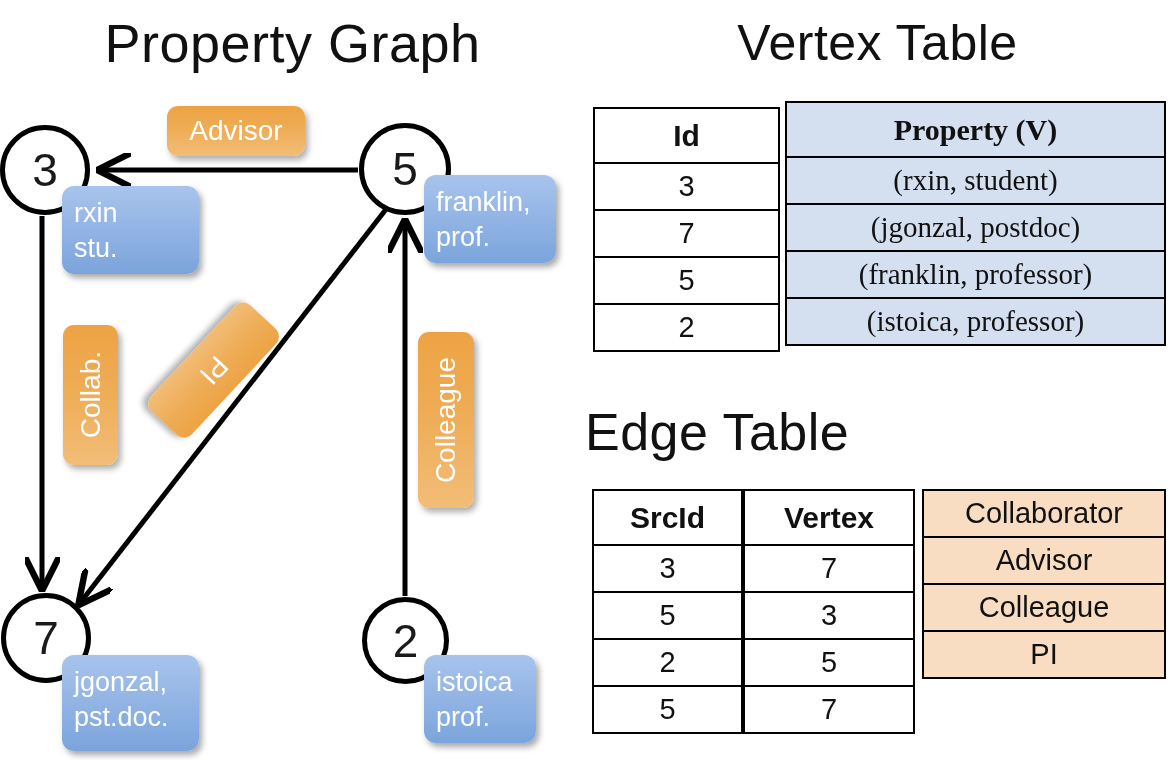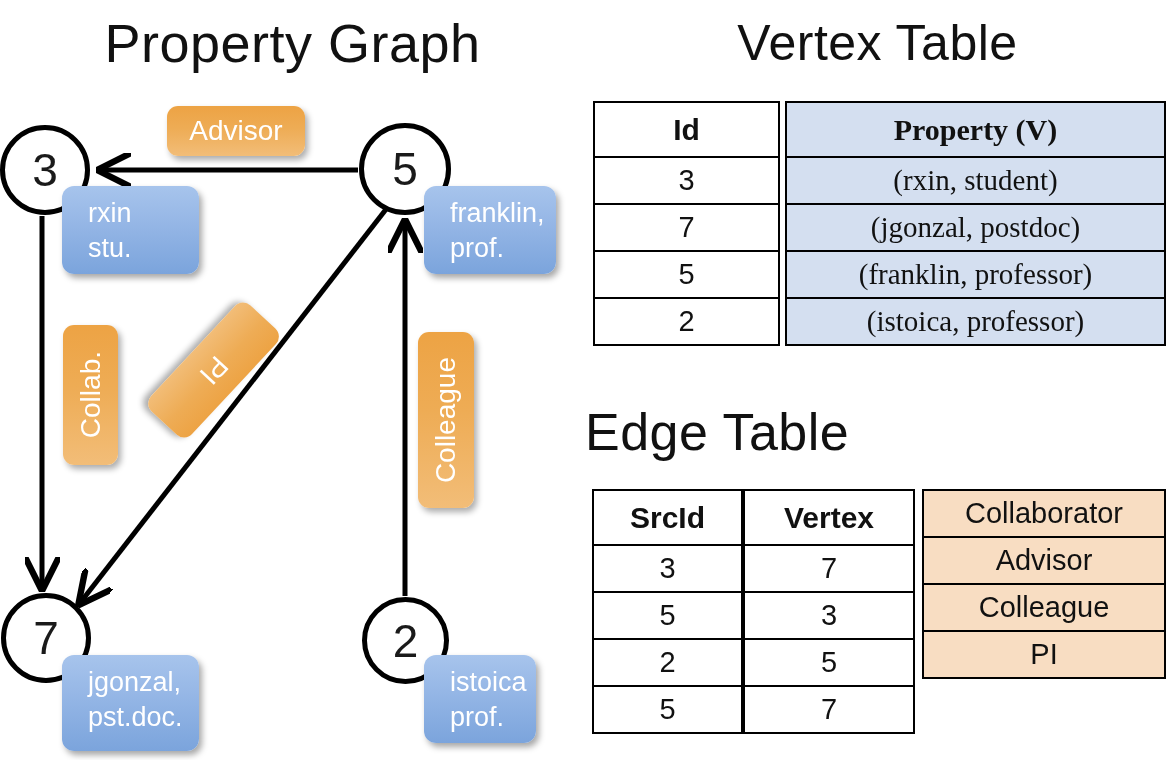--- a/index.html
+++ b/index.html
@@ -73,21 +73,21 @@
     position: absolute;
     box-sizing: border-box;
     border-radius: 12px;
     background: linear-gradient(to bottom, #a7c4ec 0%, #96b7e6 40%, #7ba4dc 100%);
     box-shadow: 3px 4px 6px rgba(0,0,0,0.35);
     color: #ffffff;
     font-family: "Liberation Sans", sans-serif;
     font-weight: 300;
     font-size: 27px;
     line-height: 1.28;
-    padding: 10px 0 0 26px;
+    padding: 10px 0 0 12px;
     z-index: 6;
   }
 
   .edge-label {
     position: absolute;
     box-sizing: border-box;
     border-radius: 11px;
     background: linear-gradient(to bottom, #eda344 0%, #eeac55 45%, #f2bd78 100%);
     box-shadow: 3px 4px 6px rgba(0,0,0,0.33);
     color: #ffffff;
@@ -128,21 +128,21 @@
   }
   .tbl th {
     font-weight: 700;
     font-size: 30px;
     height: 55px;
   }
   .idcell { background: #ffffff; }
   .vprop { background: #d4dff0; }
   .eprop { background: #f8ddc2; }
 
-  #vertex-id-table   { left: 593px; top: 101px;  width: 187px; }
+  #vertex-id-table   { left: 593px; top: 107px;  width: 187px; }
   #vertex-prop-table { left: 785px; top: 101px;  width: 381px; font-family: Liberation Serif, serif; }
   #edge-src-table    { left: 592px; top: 489px;  width: 151px; }
   #edge-dst-table    { left: 743px; top: 489px;  width: 172px; }
   #edge-prop-table   { left: 922px; top: 489px;  width: 244px; }
 
   #edge-src-table td, #edge-src-table th,
   #edge-dst-table td, #edge-dst-table th { border-right-width: 2px; }
 </style>
 </head>
 <body>
@@ -179,21 +179,21 @@
     <span>7</span>
   </div>
   <div class="vertex-node" style="left:362px; top:597px; width:87px; height:87px;">
     <span>2</span>
   </div>
 
   <div class="prop-box" style="left:62px; top:186px; width:137px; height:88px;">
     <div>rxin</div>
     <div>stu.</div>
   </div>
-  <div class="prop-box" style="left:424px; top:186px; width:132px; height:88px;">
+  <div class="prop-box" style="left:424px; top:175px; width:132px; height:88px;">
     <div>franklin,</div>
     <div>prof.</div>
   </div>
   <div class="prop-box" style="left:62px; top:655px; width:137px; height:96px;">
     <div>jgonzal,</div>
     <div>pst.doc.</div>
   </div>
   <div class="prop-box" style="left:424px; top:655px; width:112px; height:88px;">
     <div>istoica</div>
     <div>prof.</div>

